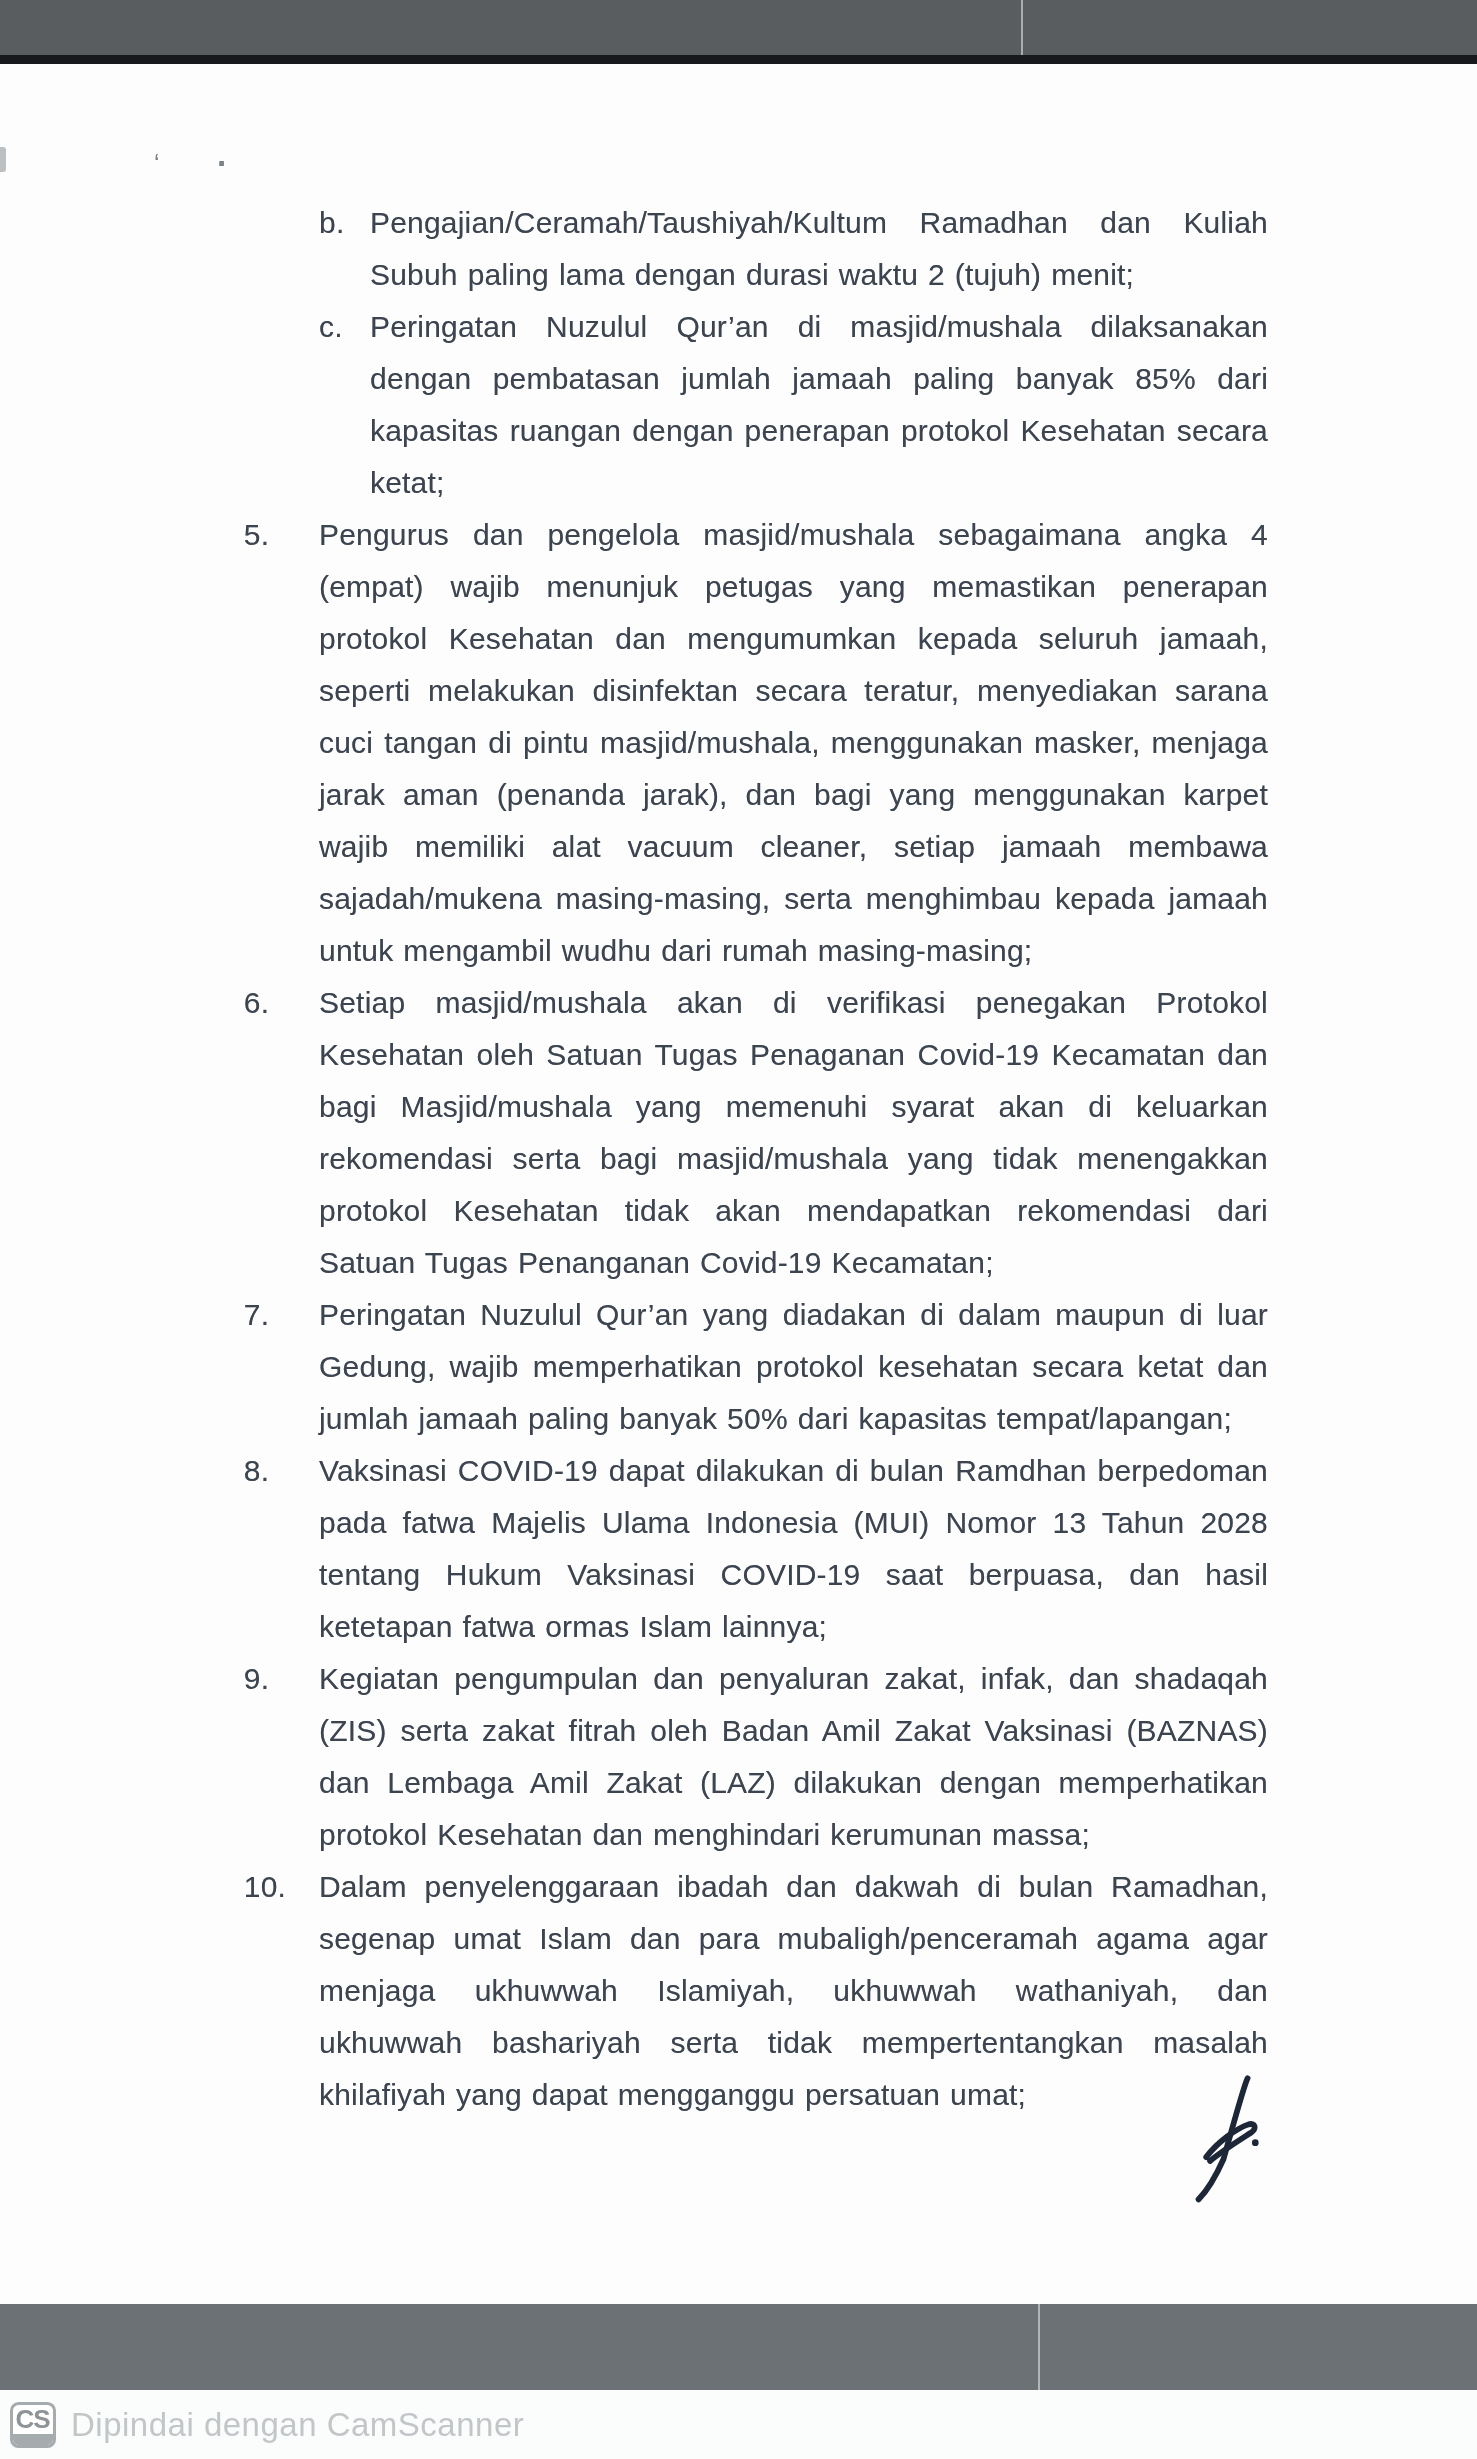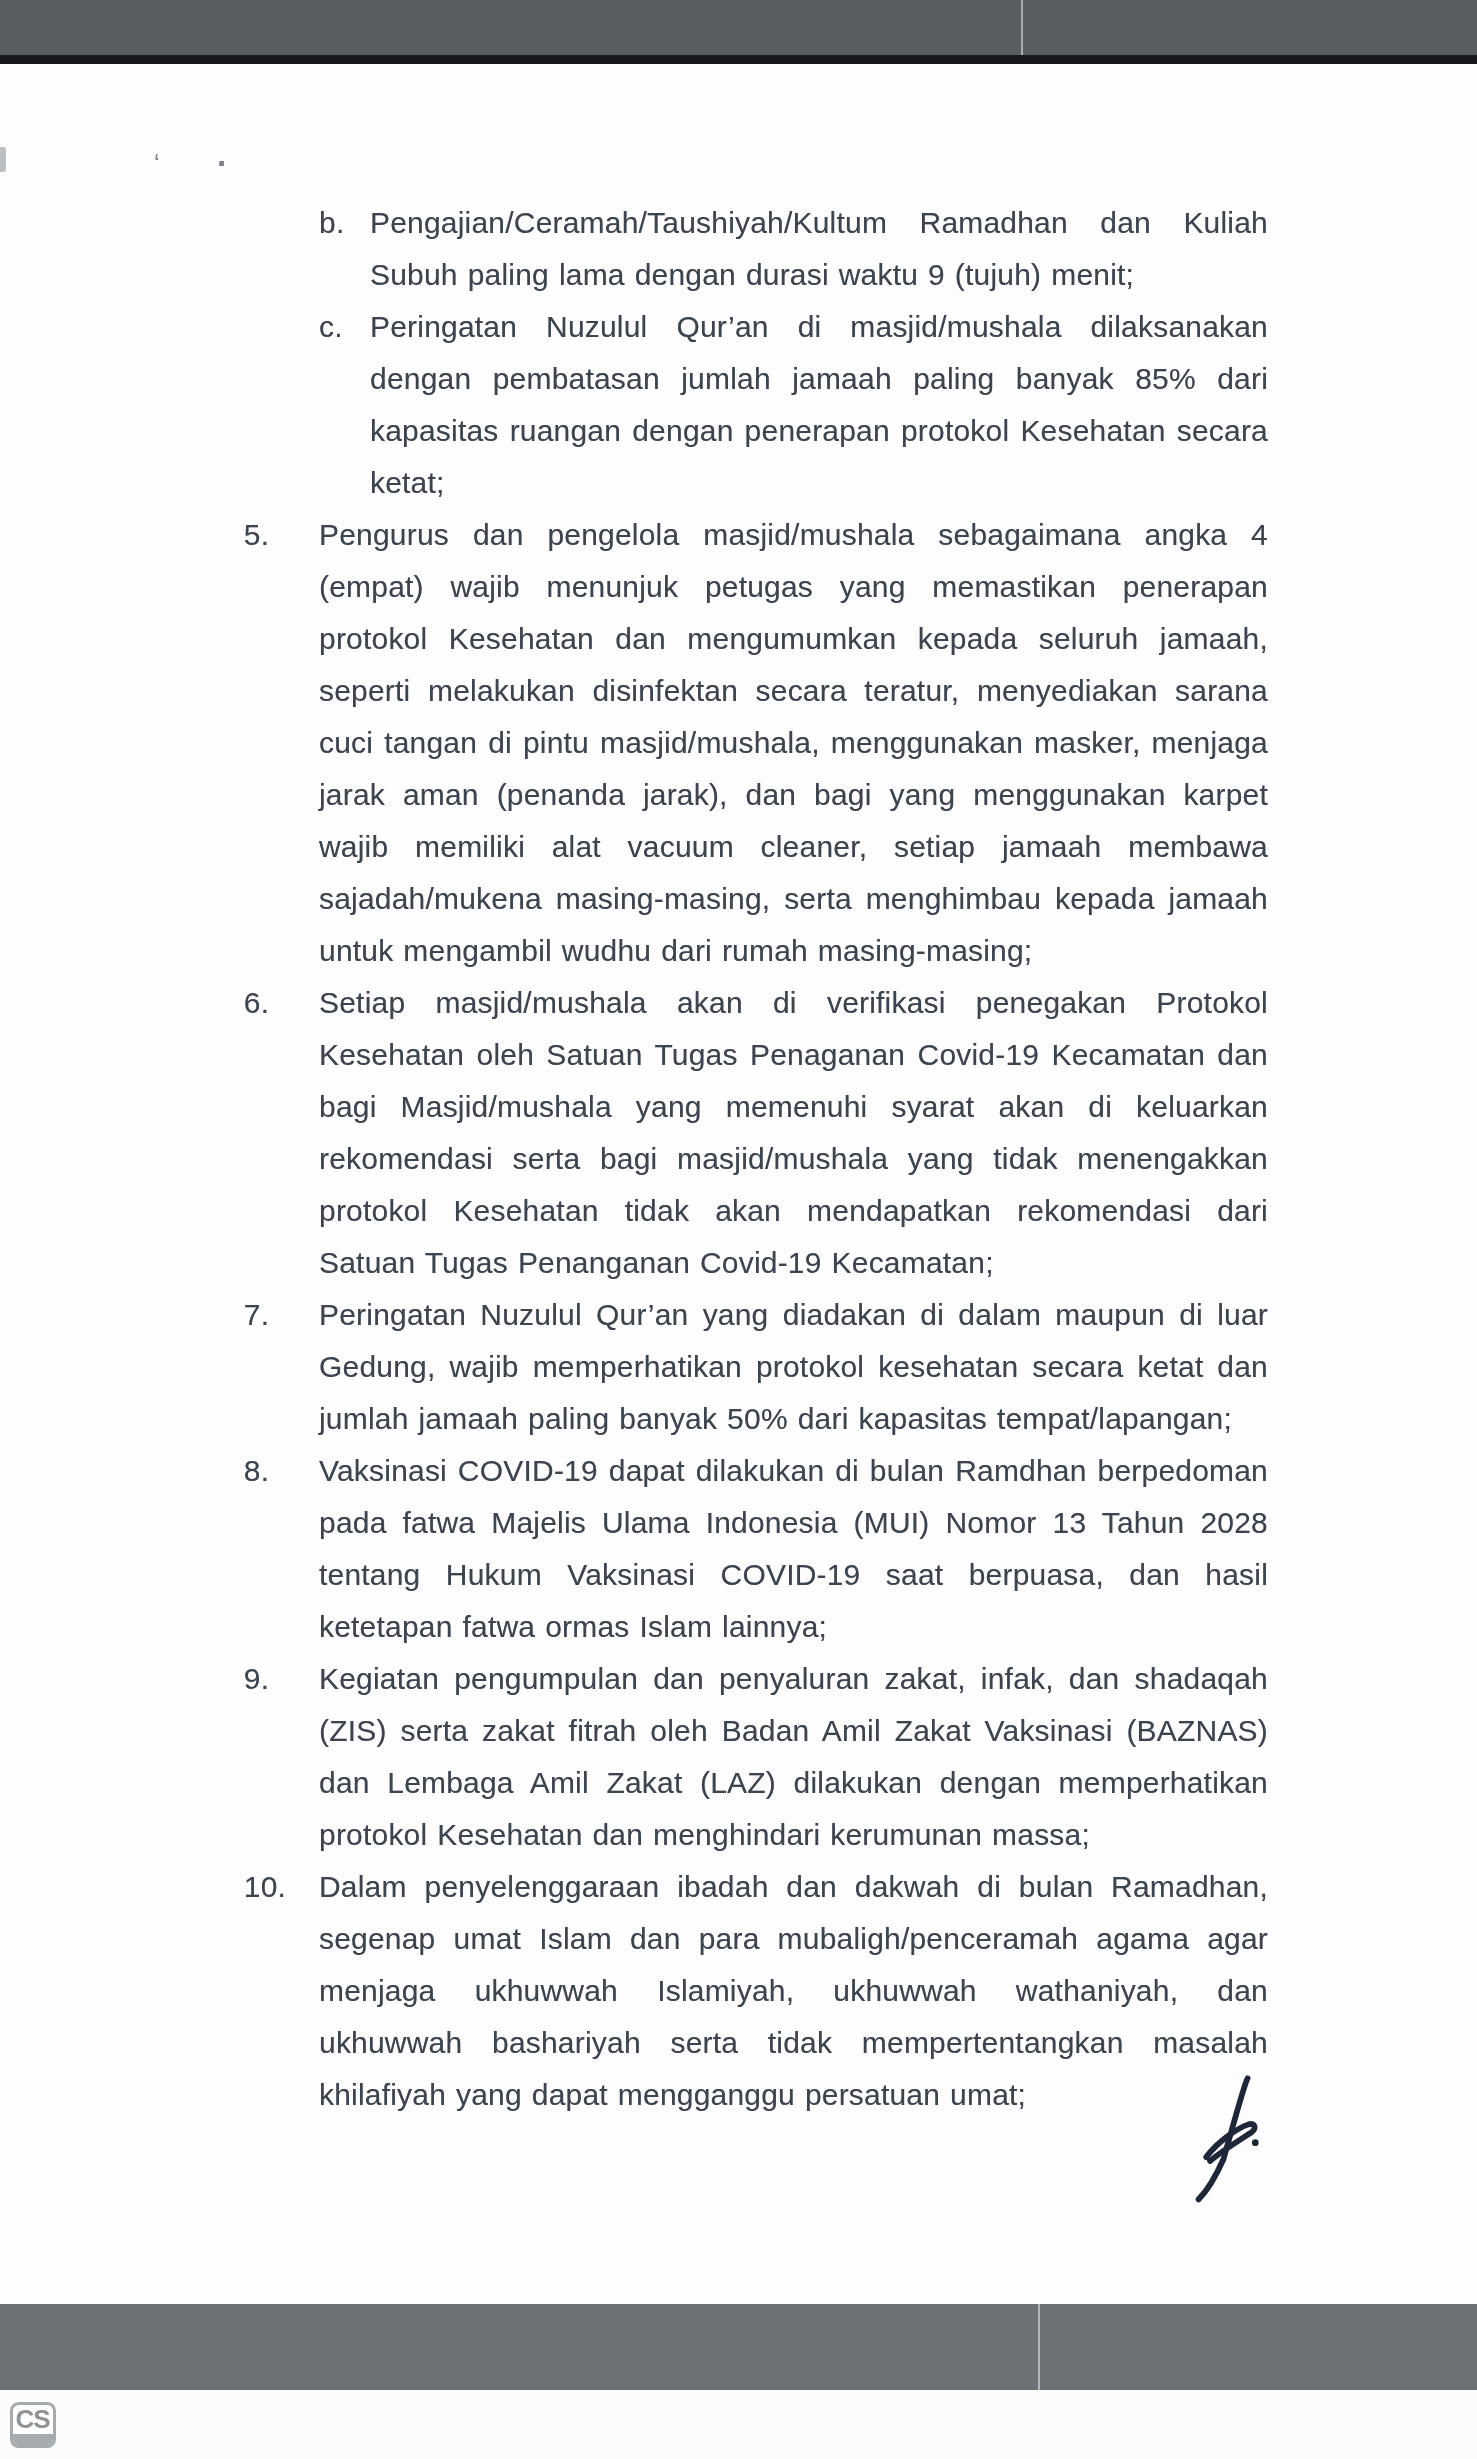--- a/index.html
+++ b/index.html
@@ -59,21 +59,21 @@
 
   <div class="page">
     <div class="edge-nub"></div>
     <span class="stray" style="left:154px;top:85px;font-size:25px;">‘</span>
     <span class="stray" style="left:217px;top:81px;font-size:33px;font-weight:bold;">·</span>
 
     <div class="doc">
       <div id="letter-list">
           <div class="item letter">
             <div class="num">b.</div>
-            <div class="body"><span>Pengajian/Ceramah/Taushiyah/Kultum Ramadhan dan Kuliah Subuh paling lama dengan durasi waktu 9 (tujuh) menit;</span></div>
+            <div class="body"><span>Pengajian/Ceramah/Taushiyah/Kultum Ramadhan dan Kuliah Subuh paling lama dengan durasi waktu 2 (tujuh) menit;</span></div>
           </div>
           <div class="item letter">
             <div class="num">c.</div>
             <div class="body"><span>Peringatan Nuzulul Qur’an di masjid/mushala dilaksanakan dengan pembatasan jumlah jamaah paling banyak 85% dari kapasitas ruangan dengan penerapan protokol Kesehatan secara ketat;</span></div>
           </div>
         </div>
       <div id="numbered-list">
           <div class="item numbered">
             <div class="num">5.</div>
             <div class="body"><span>Pengurus dan pengelola masjid/mushala sebagaimana angka 4 (empat) wajib menunjuk petugas yang memastikan penerapan protokol Kesehatan dan mengumumkan kepada seluruh jamaah, seperti melakukan disinfektan secara teratur, menyediakan sarana cuci tangan di pintu masjid/mushala, menggunakan masker, menjaga jarak aman (penanda jarak), dan bagi yang menggunakan karpet wajib memiliki alat </span><span class="it">vacuum cleaner,</span><span> setiap jamaah membawa sajadah/mukena masing-masing, serta menghimbau kepada jamaah untuk mengambil wudhu dari rumah masing-masing;</span></div>
@@ -110,16 +110,17 @@
 
   <div class="bottom-band">
     <div class="band-vline" style="left:1038px"></div>
   </div>
 
   <div class="wm-bar">
     <div class="cs-logo">
       <span class="cs-txt">CS</span>
       <span class="cs-flap"></span>
     </div>
+    <span class="wm-text">Dipindai dengan CamScanner</span>
   </div>
 
 </div>
 
 
 </body></html>

